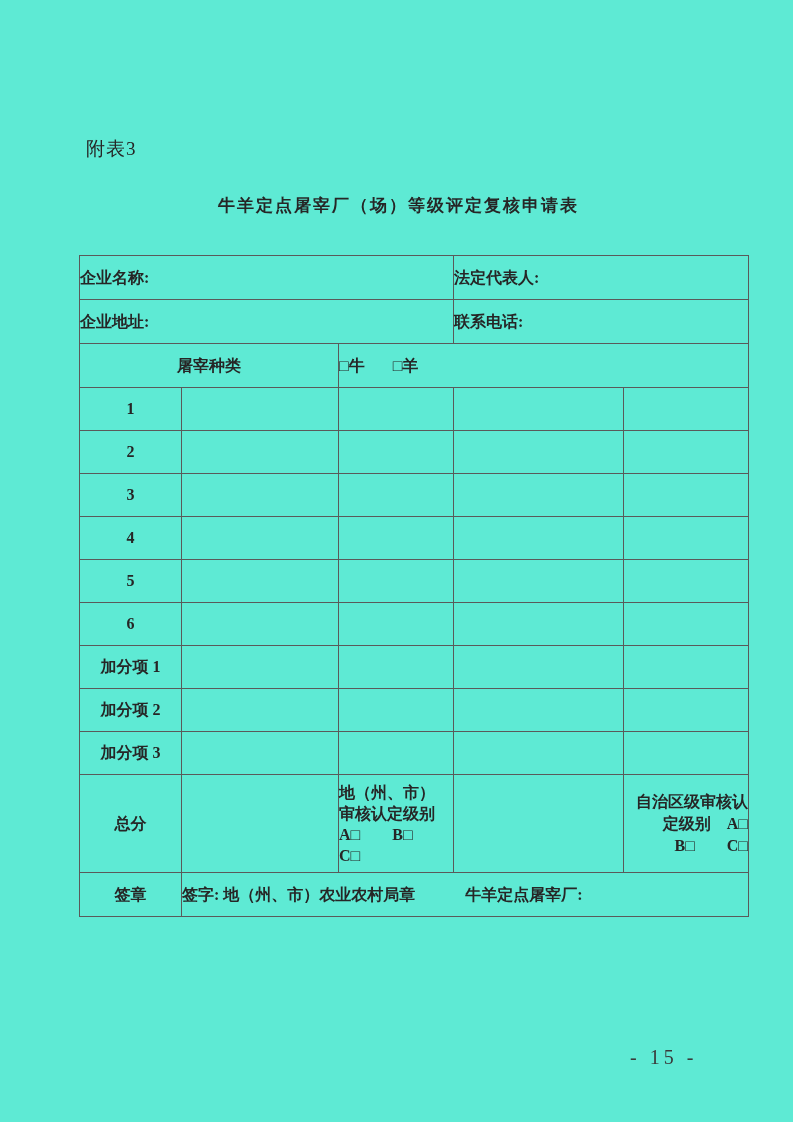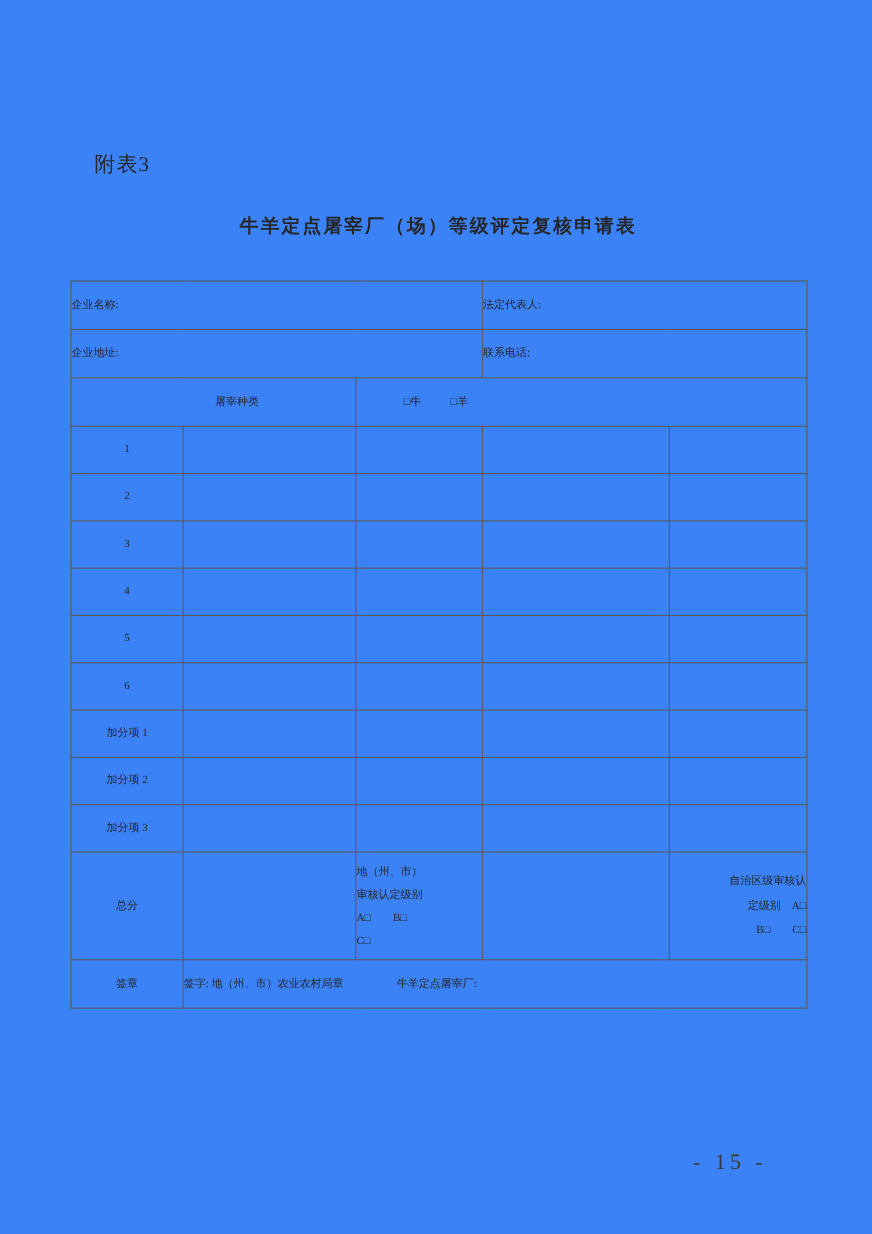--- a/index.html
+++ b/index.html
@@ -5,21 +5,21 @@
   html, body {
     margin: 0;
     padding: 0;
     background: #e8e8e8;
   }
   .page {
     position: relative;
     width: 793px;
     height: 1122px;
     margin: 0 auto;
-    background: #3b82f6;
+    background: #5eead4;
     font-family: "Liberation Serif", "DejaVu Serif", serif;
     color: #262626;
     overflow: hidden;
   }
   .annex {
     position: absolute;
     top: 136px;
     left: 86px;
     font-size: 19px;
     letter-spacing: 1px;
@@ -31,36 +31,37 @@
     width: 669px;
     margin: 0;
     text-align: center;
     font-size: 17px;
     font-weight: 700;
     letter-spacing: 2px;
   }
   table.form {
     position: absolute;
     top: 255px;
-    left: 64px;
+    left: 79px;
     width: 669px;
     border-collapse: collapse;
     table-layout: fixed;
-    font-size: 10px;
+    font-size: 16px;
+    font-weight: bold;
   }
   table.form td {
     border: 1px solid #5a5a5a;
     padding: 0;
     vertical-align: middle;
     line-height: 1.35;
   }
   td.left-pad { padding-left: 13px; }
   td.center { text-align: center; }
   tr.r-info  td { height: 43px; }
-  tr.r-species td { height: 43px; padding-left: 43px; }
+  tr.r-species td { height: 43px; }
   tr.r-head  td { height: 45px; }
   tr.r-score td { height: 42px; }
   tr.r-total td { height: 97px; }
   tr.r-sign  td { height: 43px; margin-top: 26px; }
   .species-cell {
     padding-left: 30px;
   }
   .species-cell .opt { margin-right: 24px; }
   .grade-left {
     text-align: left;

